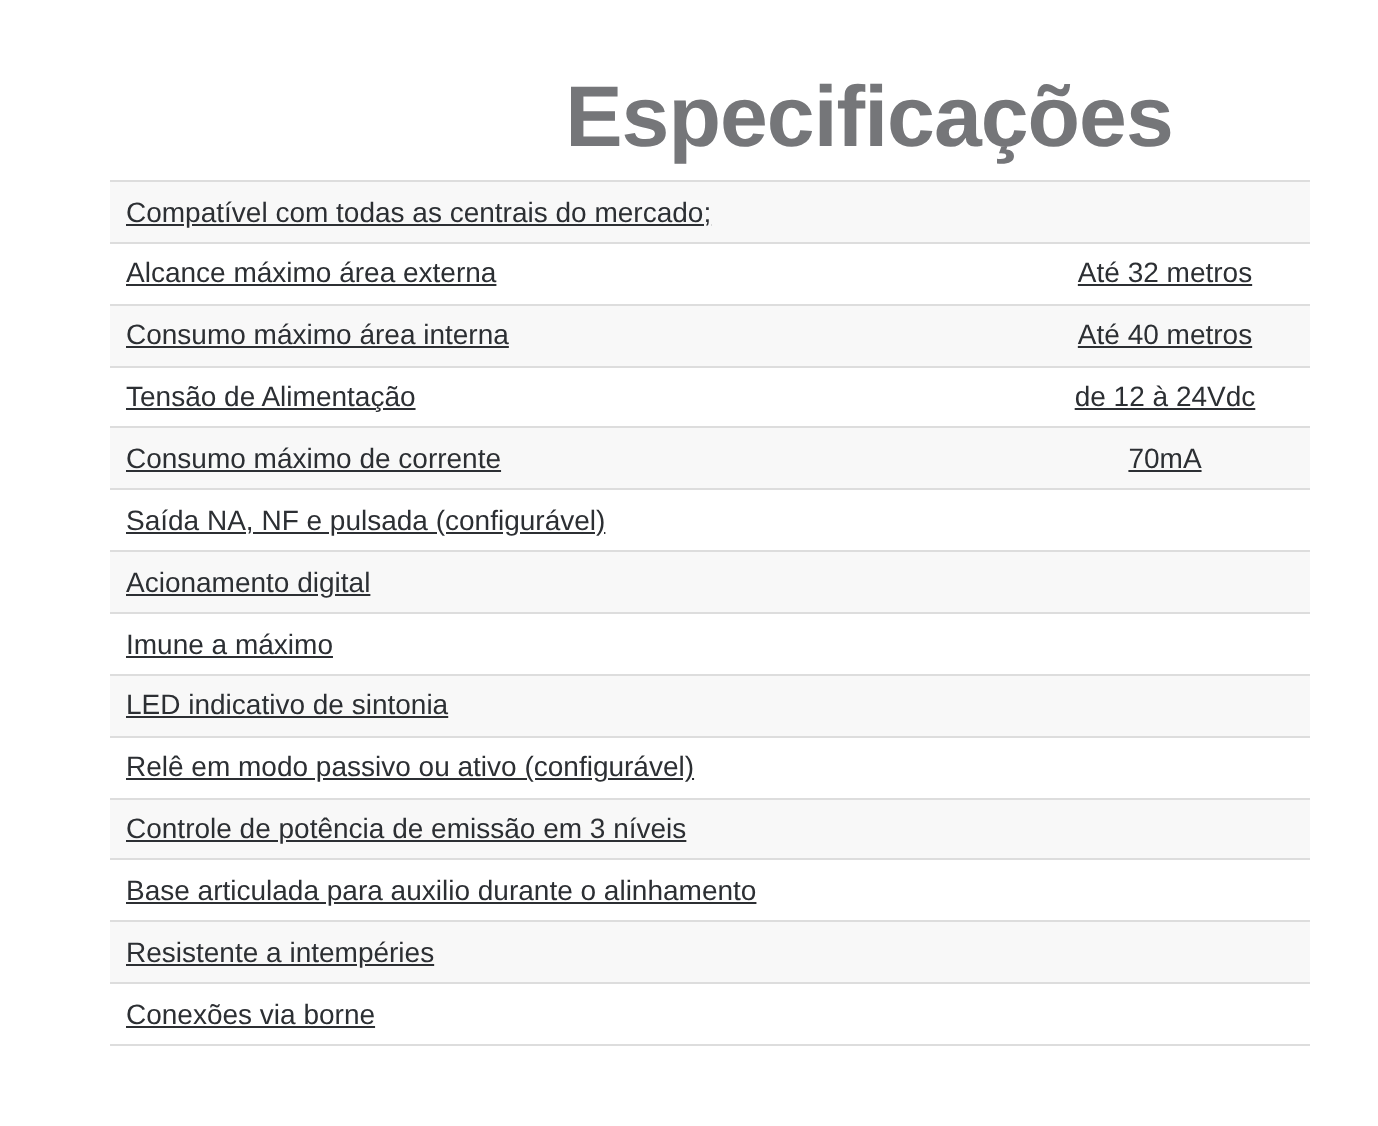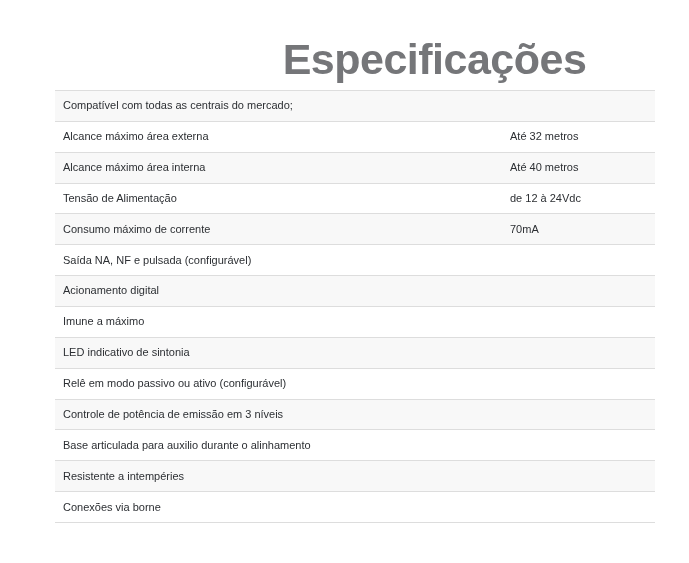--- a/index.html
+++ b/index.html
@@ -44,36 +44,37 @@
     top: 90px;
     left: 55px;
     width: 600px;
     border-collapse: collapse;
     table-layout: fixed;
   }
   .specs-table td {
     border-top: 1px solid var(--c-border);
     height: 30.87px;
     padding: 0 0 0 8px;
-    font-size: 11px;
+    font-size: 14px;
     line-height: 1.2;
     color: var(--c-text);
     vertical-align: middle;
     white-space: nowrap;
     overflow: hidden;
+    text-decoration: underline;
   }
   .specs-table tr:last-child td {
     border-bottom: 1px solid var(--c-border);
   }
   .specs-table tr:nth-child(odd) {
     background: var(--c-stripe);
   }
   .specs-table col.col-label { width: 455px; }
   .specs-table col.col-value { width: 145px; }
-  .specs-table td.value-cell { padding-left: 0; }
+  .specs-table td.value-cell { padding-left: 0; text-align: center; }
 </style>
 </head>
 <body>
 
 <div class="page">
   <h1 class="page-title">Especificações</h1>
 
   <table class="specs-table">
     <colgroup>
       <col class="col-label">
@@ -82,21 +83,21 @@
     <tbody>
         <tr>
           <td class="label-cell">Compatível com todas as centrais do mercado;</td>
           <td class="value-cell"></td>
         </tr>
         <tr>
           <td class="label-cell">Alcance máximo área externa</td>
           <td class="value-cell">Até 32 metros</td>
         </tr>
         <tr>
-          <td class="label-cell">Alcance máximo área interna</td>
+          <td class="label-cell">Consumo máximo área interna</td>
           <td class="value-cell">Até 40 metros</td>
         </tr>
         <tr>
           <td class="label-cell">Tensão de Alimentação</td>
           <td class="value-cell">de 12 à 24Vdc</td>
         </tr>
         <tr>
           <td class="label-cell">Consumo máximo de corrente</td>
           <td class="value-cell">70mA</td>
         </tr>

